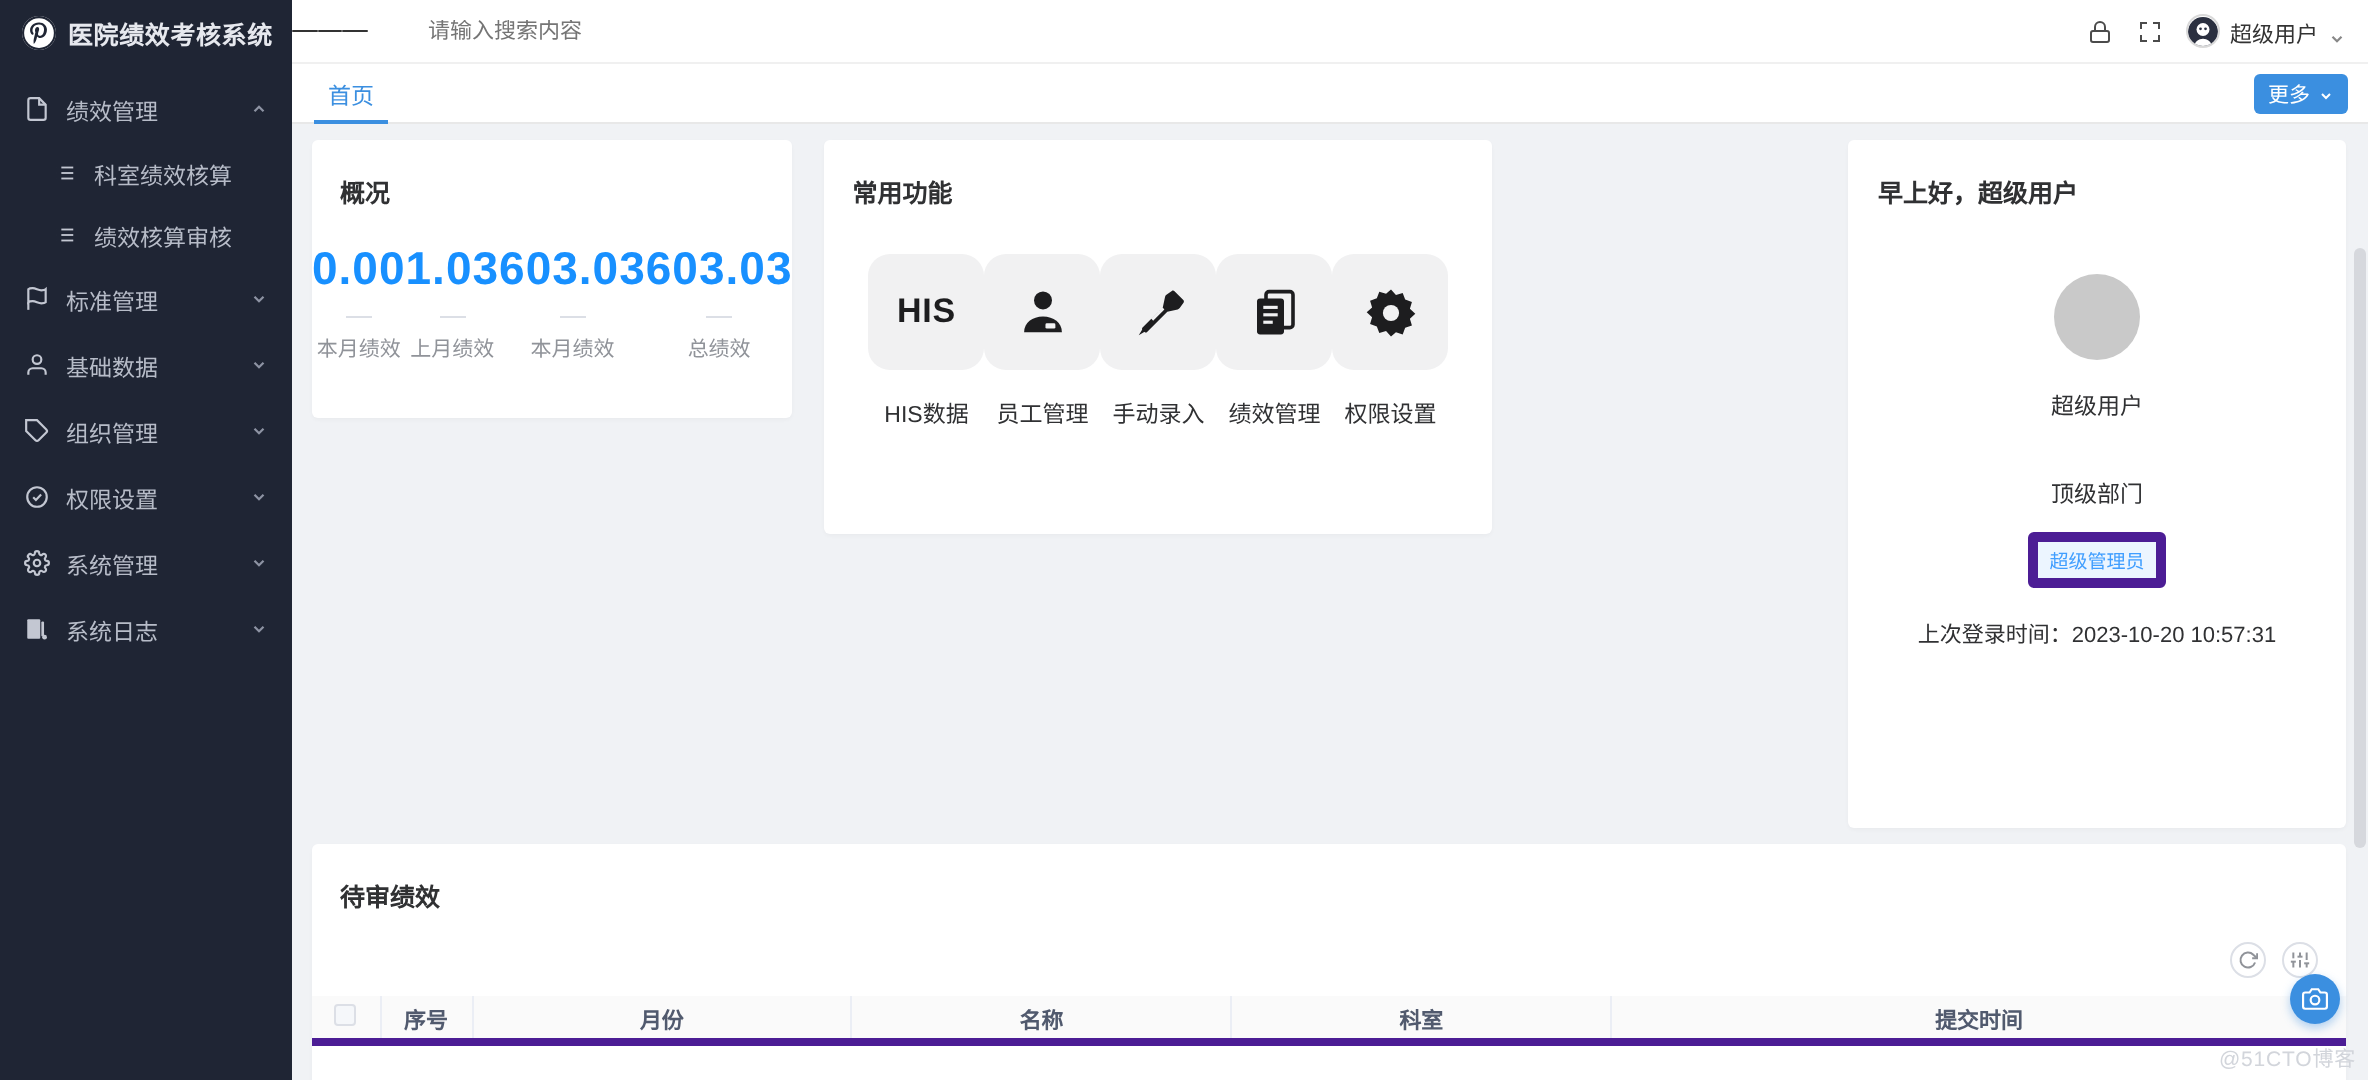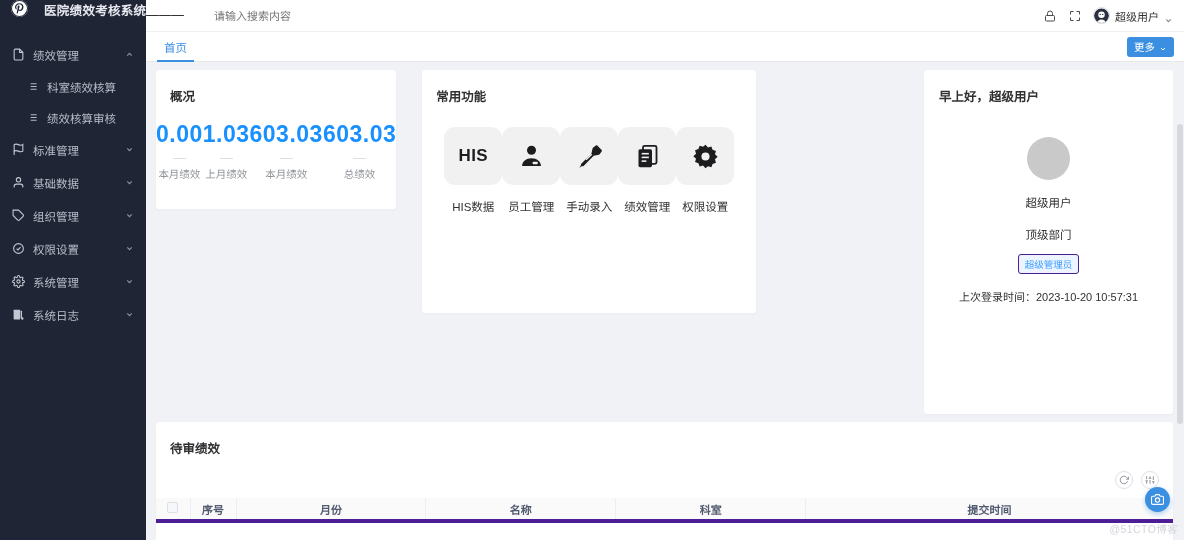--- a/index.html
+++ b/index.html
@@ -14,22 +14,22 @@
   
   .sidebar {
     width: 146px; height: 540px;
     background: #1f2534;
     flex: 0 0 146px;
     overflow: hidden;
     position: relative;
   }
   .logo-row {
     height: 32px;
-    display: flex; 
-    padding-left: 11px; gap: 16px;
+    display: flex; align-items: center;
+    padding-left: 11px; gap: 6px;
   }
   .logo-mark {
     width: 17px; height: 17px; border-radius: 50%;
     background: #ffffff;
     display: flex; align-items: center; justify-content: center;
     flex: 0 0 17px;
   }
   .logo-mark svg { display: block; }
   .logo-text {
     color: #e6e8ee; font-size: 12.5px; font-weight: 700;
@@ -151,42 +151,42 @@
   .overview { height: 139px; }
   .stats { display: flex; padding-top: 16px; }
   .stat { flex: 1 1 0; text-align: center; }
   .stat-value { font-size: 23px; font-weight: 700; color: #1890ff; letter-spacing: .5px; }
   .stat-divider {
     width: 13px; height: 1px; background: #dcdfe6; margin: 10px auto 7px;
   }
   .stat-label { font-size: 10.5px; color: #909399; }
 
   
-  .funcs-card { height: 243px; margin-left: 10px; }
+  .funcs-card { height: 197px; }
   .funcs { display: flex; padding: 22px 22px 0 22px; }
   .func { flex: 1 1 0; display: flex; flex-direction: column; align-items: center; cursor: pointer; }
   .func-tile {
     width: 58px; height: 58px; border-radius: 11px;
     background: #f1f1f2;
     display: flex; align-items: center; justify-content: center;
     color: #1d1d1f;
   }
   .func-tile .his-text { font-size: 17px; font-weight: 700; letter-spacing: .4px; }
   .func-label { margin-top: 13px; font-size: 11.5px; color: #303133; }
 
   
   .usercard { height: 344px; display: flex; flex-direction: column; }
   .greet { font-size: 12.5px; font-weight: 700; color: #303133; padding: 16px 0 0 15px; }
   .user-body { flex: 1 1 auto; display: flex; flex-direction: column; align-items: center; padding-top: 32px; }
   .user-avatar { width: 43px; height: 43px; border-radius: 50%; background: #c9c9c9; }
   .user-name { margin-top: 14px; font-size: 11.5px; color: #303133; }
-  .user-dept { margin-top: 16px; font-size: 11.5px; color: #303133; }
+  .user-dept { margin-top: 28px; font-size: 11.5px; color: #303133; }
   .user-badge {
     margin-top: 12px;
-    background: #ecf5ff; color: #409eff; border: 1px solid #4c1d95;
+    background: #ecf5ff; color: #409eff; border: 5px solid #4c1d95;
     border-radius: 3px; font-size: 9.5px; padding: 2px 6px;
   }
   .user-login { margin-top: 14px; font-size: 11px; color: #303133; }
 
   
   .pending-card { margin-top: 8px; position: relative; height: 300px; }
   .table-tools {
     display: flex; justify-content: flex-end; align-items: center;
     gap: 8px; padding: 14px 14px 0 0;
   }

